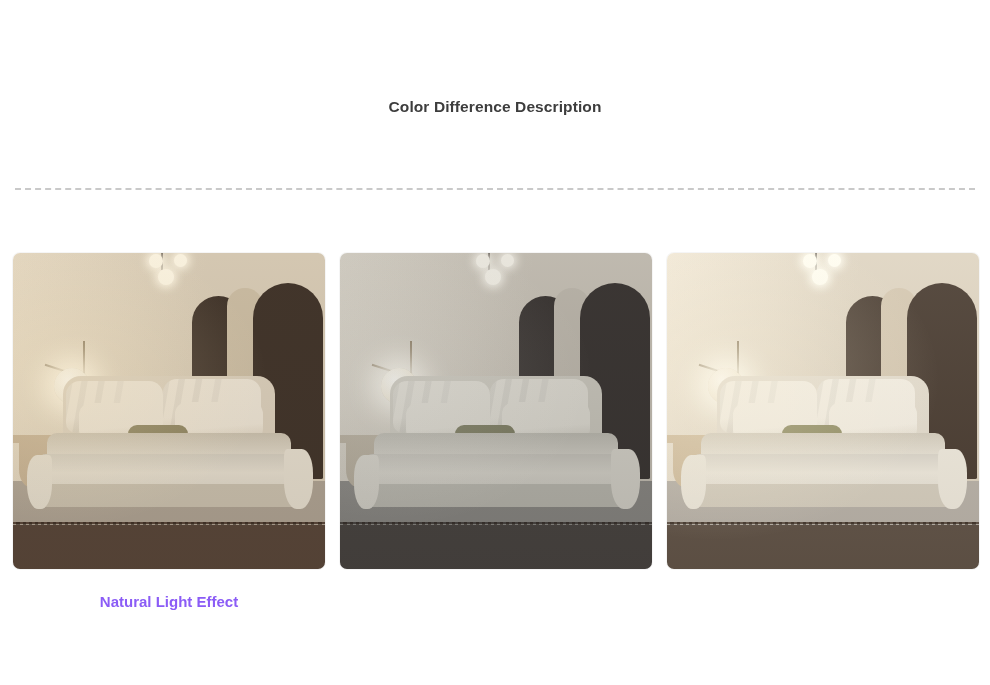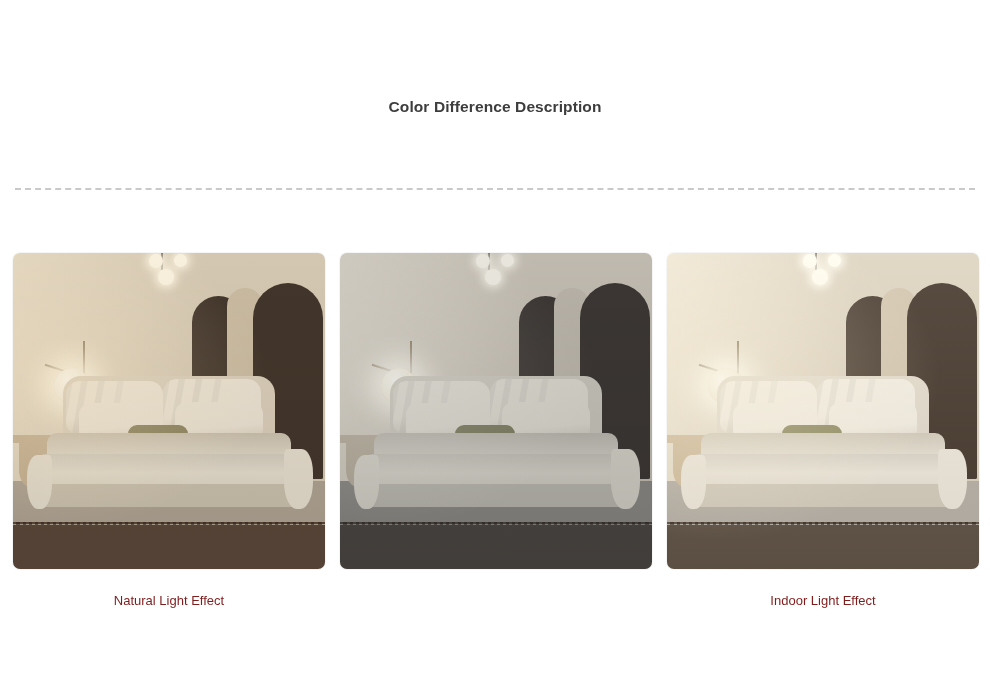--- a/index.html
+++ b/index.html
@@ -203,23 +203,24 @@
     position: absolute;
     left: 13px;
     top: 585px;
     width: 966px;
     height: 50px;
     display: flex;
     justify-content: space-between;
   }
   .caption {
     width: 312px;
-    font-size: 13px;
-    color: #7f1d1d;
+    font-size: 15px;
+    color: #8b5cf6;
     line-height: 1.32;
+    font-weight: bold;
   }
   .caption.c1 { text-align: center; padding-top: 7px; }
   .caption.c2 { text-align: center; padding-top: 7px; }
   .caption.c3 { text-align: left; padding-left: 84px; padding-top: 1px; }
 </style>
 </head>
 <body>
 
 <div class="page">
 
@@ -346,16 +347,15 @@
         <div class="bedarm-l" style="background: rgb(240, 235, 223);"></div>
         <div class="bedarm-r" style="background: rgb(240, 235, 223);"></div>
         <div class="light" style="background: radial-gradient(at 16% 40%, rgba(255, 245, 220, 0.34) 0%, rgba(255, 245, 220, 0) 60%), linear-gradient(rgba(255, 250, 235, 0.1) 0%, rgba(70, 55, 40, 0.1) 100%);"></div>
       </div>
     </div>
 
   </div>
 
   <div class="captions">
     <div class="caption c1">Natural Light Effect</div>
-    <div class="caption c2">Indoor Light Effect</div>
   </div>
 
 </div>
 
 </body></html>

